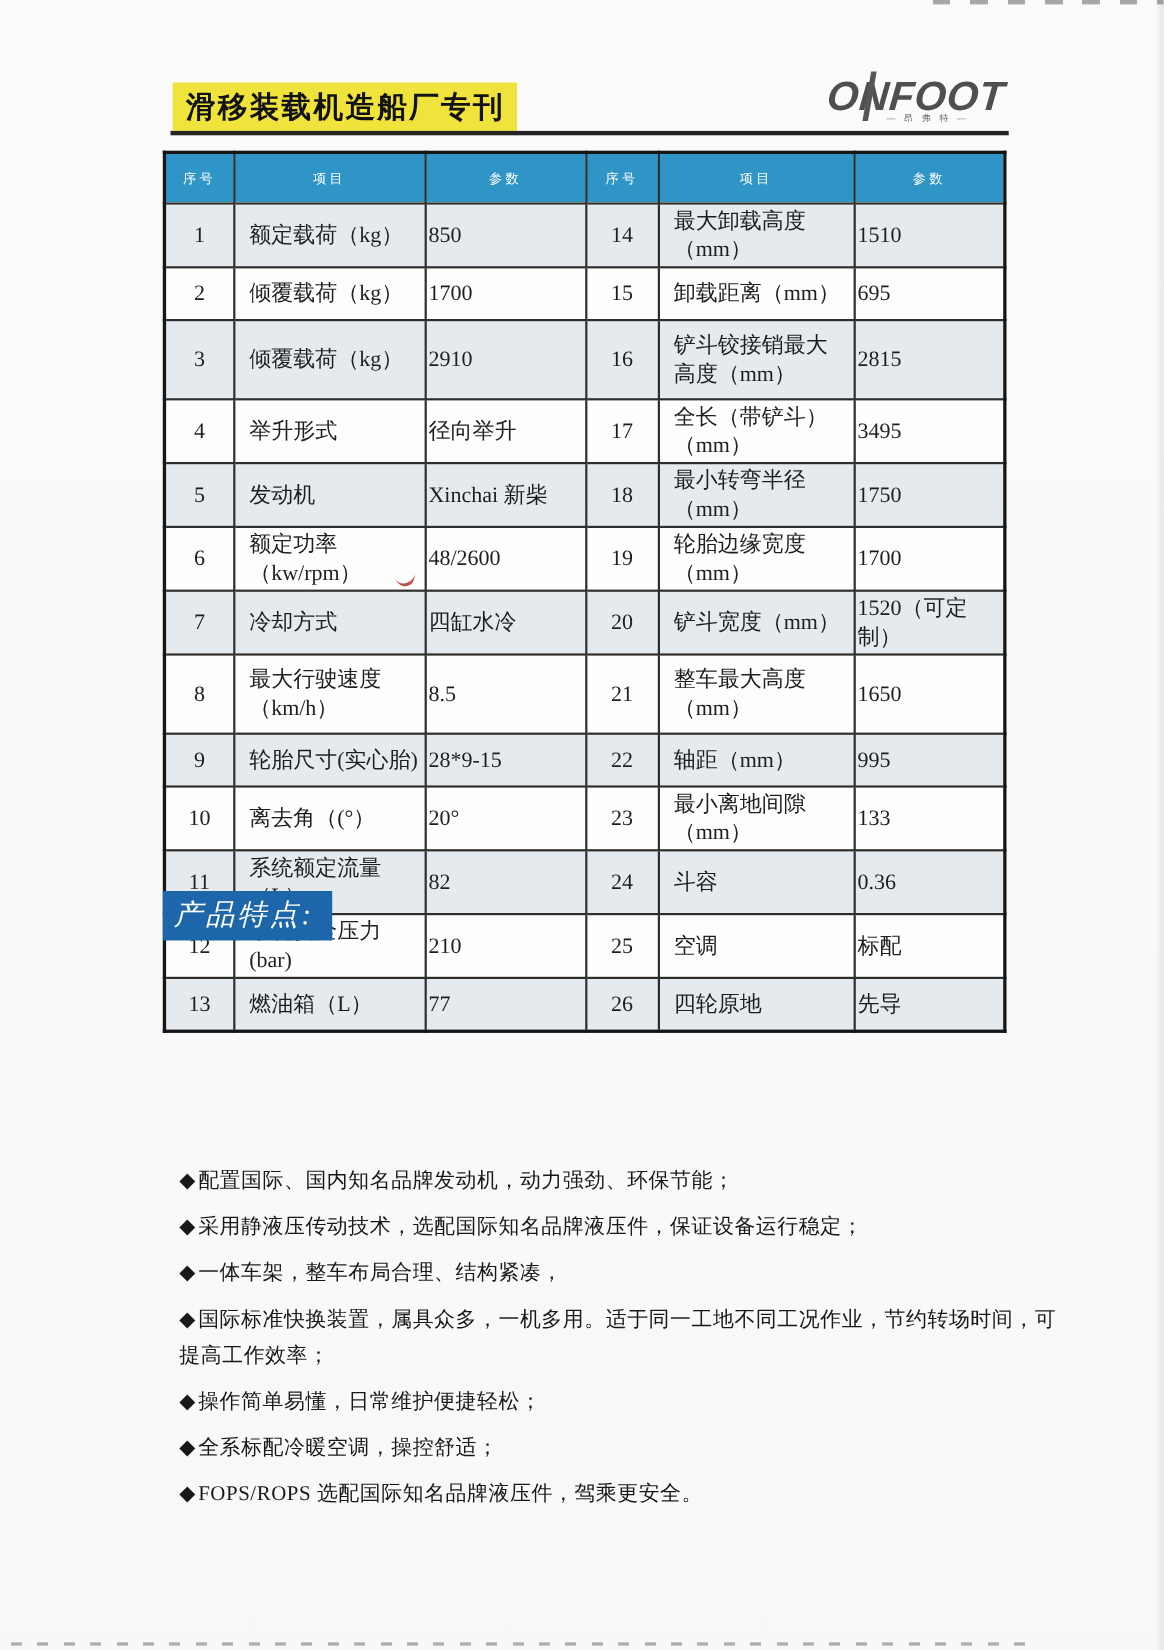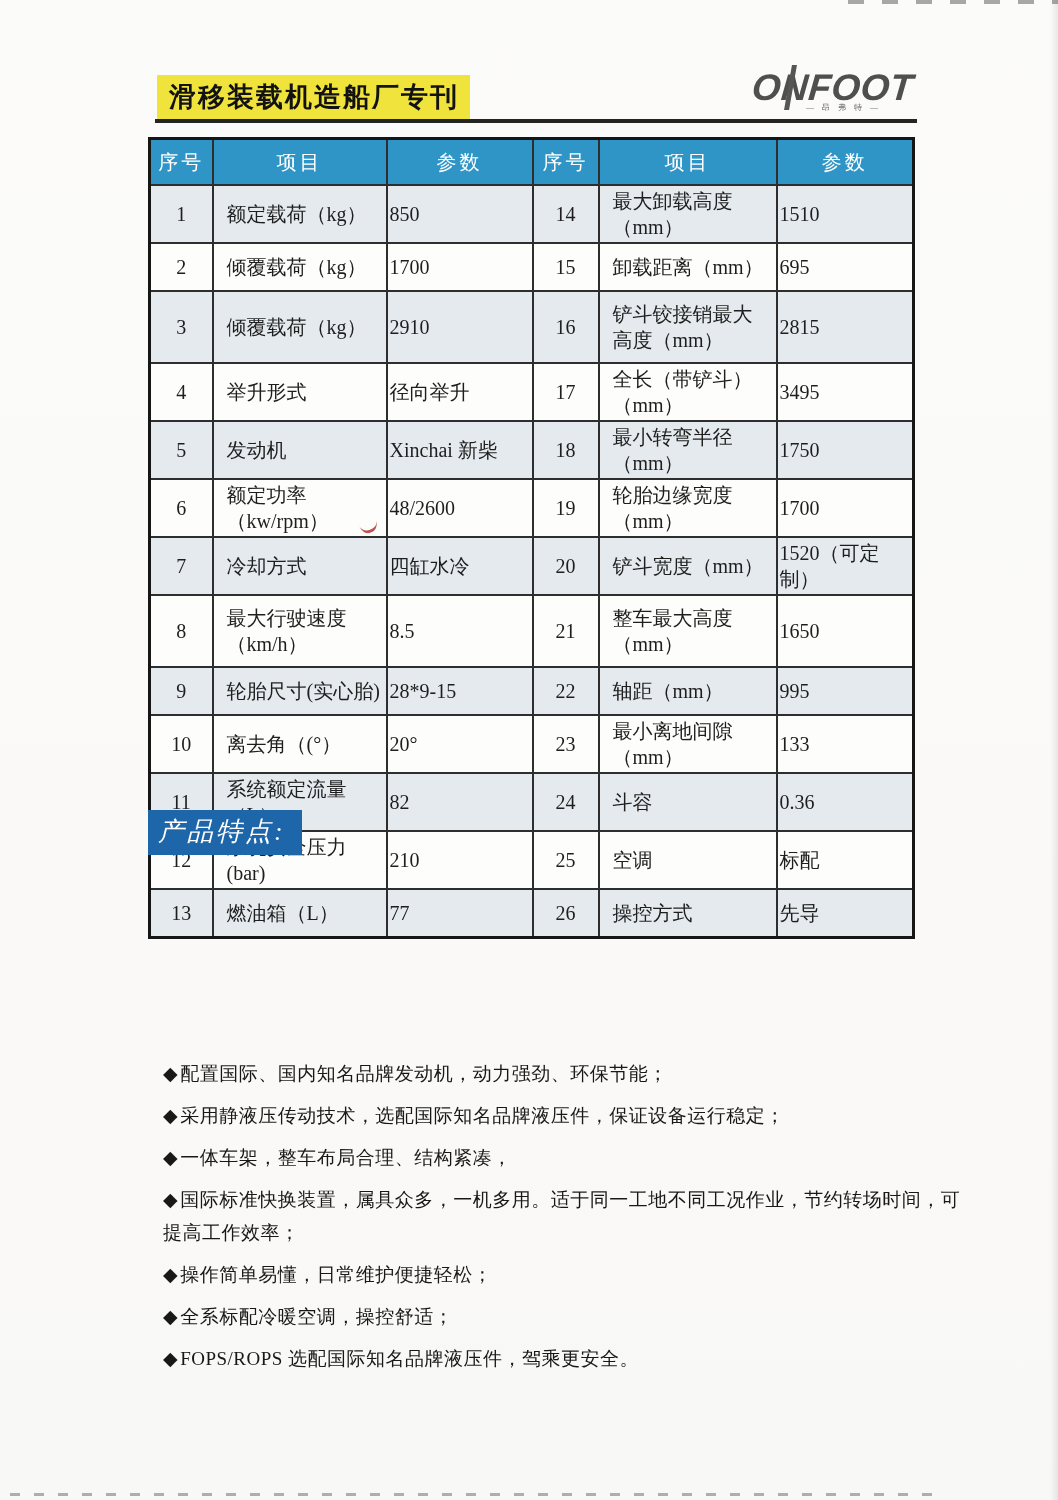--- a/index.html
+++ b/index.html
@@ -30,21 +30,21 @@
   .logo-text { font-family:"Liberation Sans","DejaVu Sans",sans-serif; font-weight:bold; font-style:italic;
     font-size:37px; line-height:36px; color:#4f4f4f; transform:skewX(-5deg); letter-spacing:0.5px; }
   .logo-mast { position:absolute; left:36px; top:-5px; width:5px; height:45px; background:#565656; transform:skewX(-10deg); }
   .logo-sub { font-size:8px; color:#5d5d5d; letter-spacing:3px; margin:-4px 0 0 54px; white-space:nowrap; }
 
   
   .spec { position:absolute; left:148px; top:137px; width:764px; border-collapse:collapse;
     table-layout:fixed; font-size:20px; border:3px solid #161616; }
   .spec th, .spec td { border:2px solid #2e2e2e; overflow:hidden; }
   .spec thead th { background:#2f95c6; color:#ffffff; font-weight:normal; height:42px;
-    font-size:20px; letter-spacing:3px; }
+    font-size:12px; letter-spacing:3px; }
   .spec tbody td { height:42px; background:#fdfdfc; line-height:26px; }
   .spec tbody tr.tall td { height:66px; }
   .spec tbody tr:nth-child(odd) td { background:#e4eaed; }
   .c-no  { text-align:center; }
   .c-item{ text-align:left; padding:2px 4px 2px 13px; }
   .c-val { padding:2px 2px; }
 
   
   .feat-head { position:absolute; left:148px; top:810px; background:#1d66a9; color:#ffffff;
     font-size:26px; line-height:28px; padding:8px 16px 9px 10px; letter-spacing:3px;font-style:italic; }
@@ -188,21 +188,21 @@
       <td class="c-val">210</td>
       <td class="c-no">25</td>
       <td class="c-item">空调</td>
       <td class="c-val">标配</td>
     </tr>
         <tr>
       <td class="c-no">13</td>
       <td class="c-item">燃油箱（L）</td>
       <td class="c-val">77</td>
       <td class="c-no">26</td>
-      <td class="c-item">操控方式</td>
+      <td class="c-item">四轮原地</td>
       <td class="c-val">先导</td>
     </tr>
       </tbody>
   </table>
 
   <div class="pen-mark"></div>
 
   <div class="feat-head">产品特点:</div>
 
 

